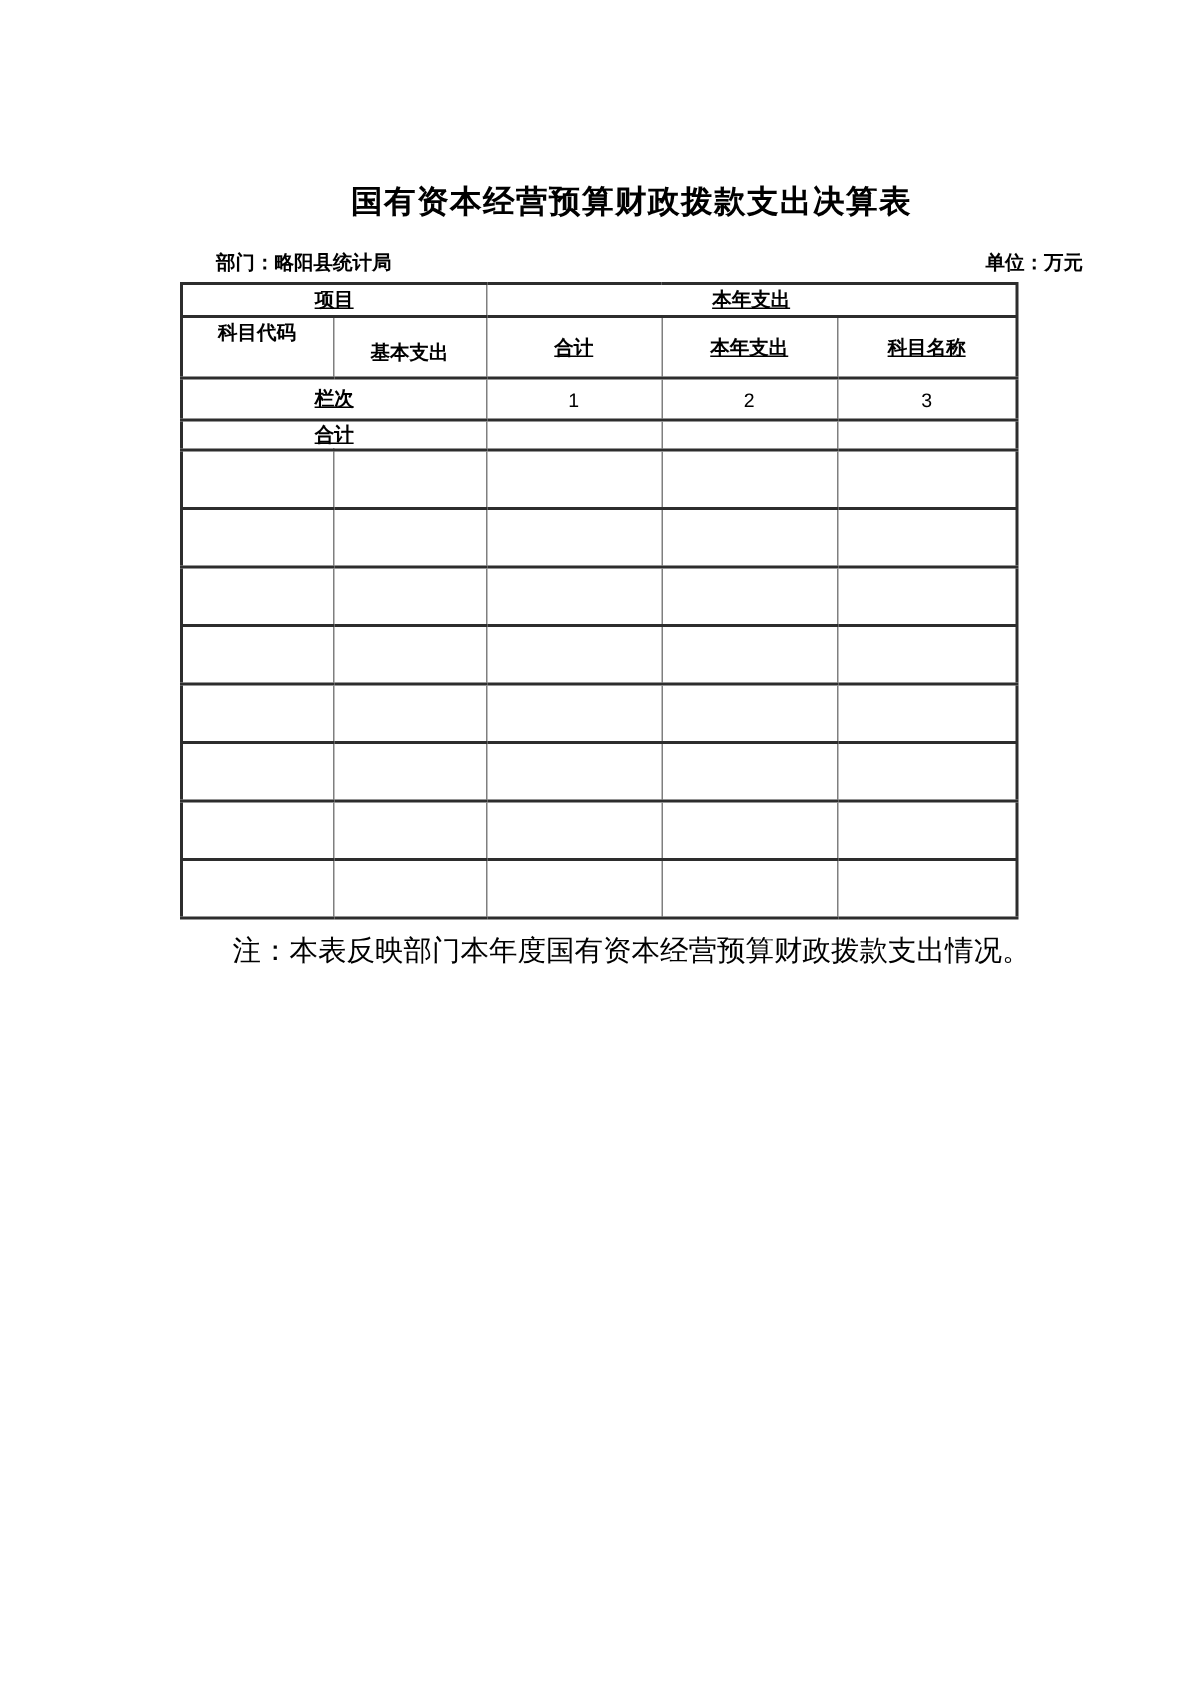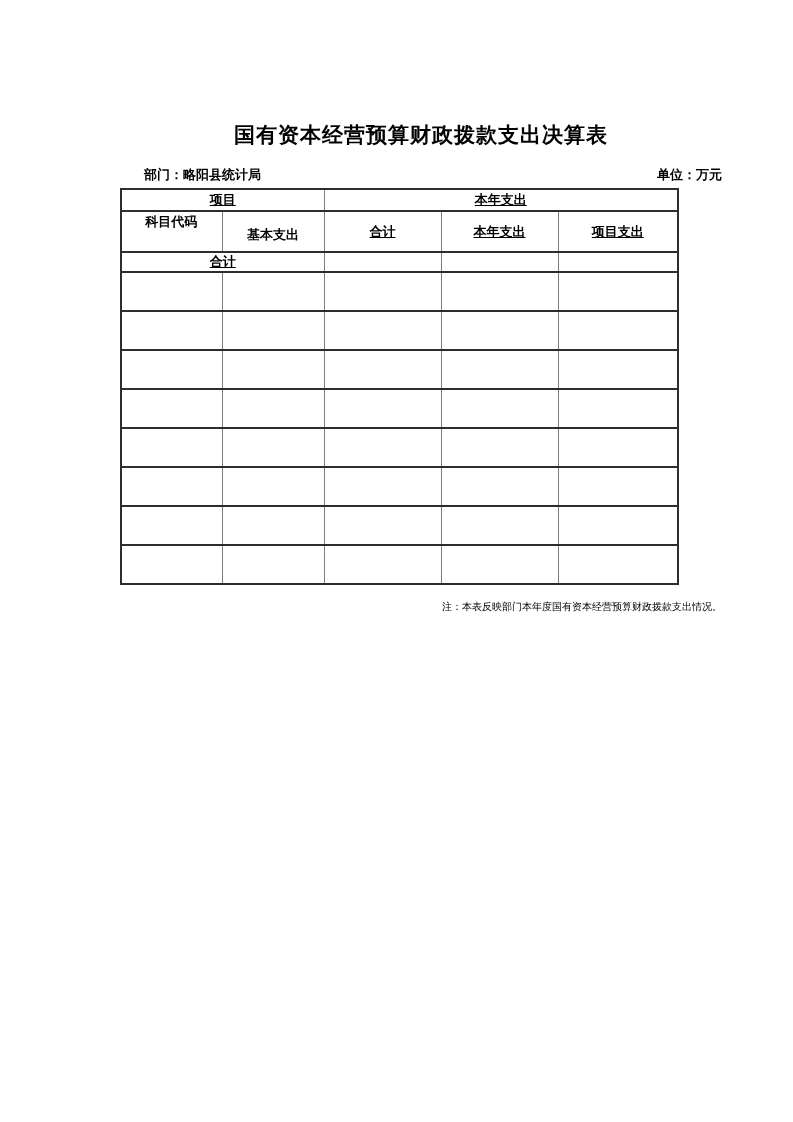--- a/index.html
+++ b/index.html
@@ -74,23 +74,23 @@
     font-weight: bold;
   }
   td.name-cell {
     vertical-align: top;
     padding-top: 7px;
     font-weight: bold;
   }
   .note {
     margin-top: 13px;
     font-family: Liberation Sans, sans-serif;
-    font-size: 10px;
+    font-size: 19px;
     line-height: 17px;
-    text-align: right;
+    text-align: center;
   }
 </style>
 </head>
 <body>
 
 <div class="content">
 
   <div class="title">国有资本经营预算财政拨款支出决算表</div>
 
 
@@ -110,21 +110,27 @@
     <tbody>
       <tr class="r1">
         <td colspan="2" class="bold">项目</td>
         <td colspan="3" class="bold">本年支出</td>
       </tr>
       <tr class="r2">
         <td class="code-cell">科目代码</td>
         <td class="name-cell">基本支出</td>
         <td class="bold">合计</td>
         <td class="bold">本年支出</td>
-        <td class="bold">项目支出</td>
+        <td class="bold">科目名称</td>
+      </tr>
+      <tr class="r3">
+        <td colspan="2" class="bold">栏次</td>
+        <td>1</td>
+        <td>2</td>
+        <td>3</td>
       </tr>
       <tr class="r4">
         <td colspan="2" class="bold">合计</td>
         <td></td>
         <td></td>
         <td></td>
       </tr>
     </tbody>
     <tbody class="empty">
         <tr>

